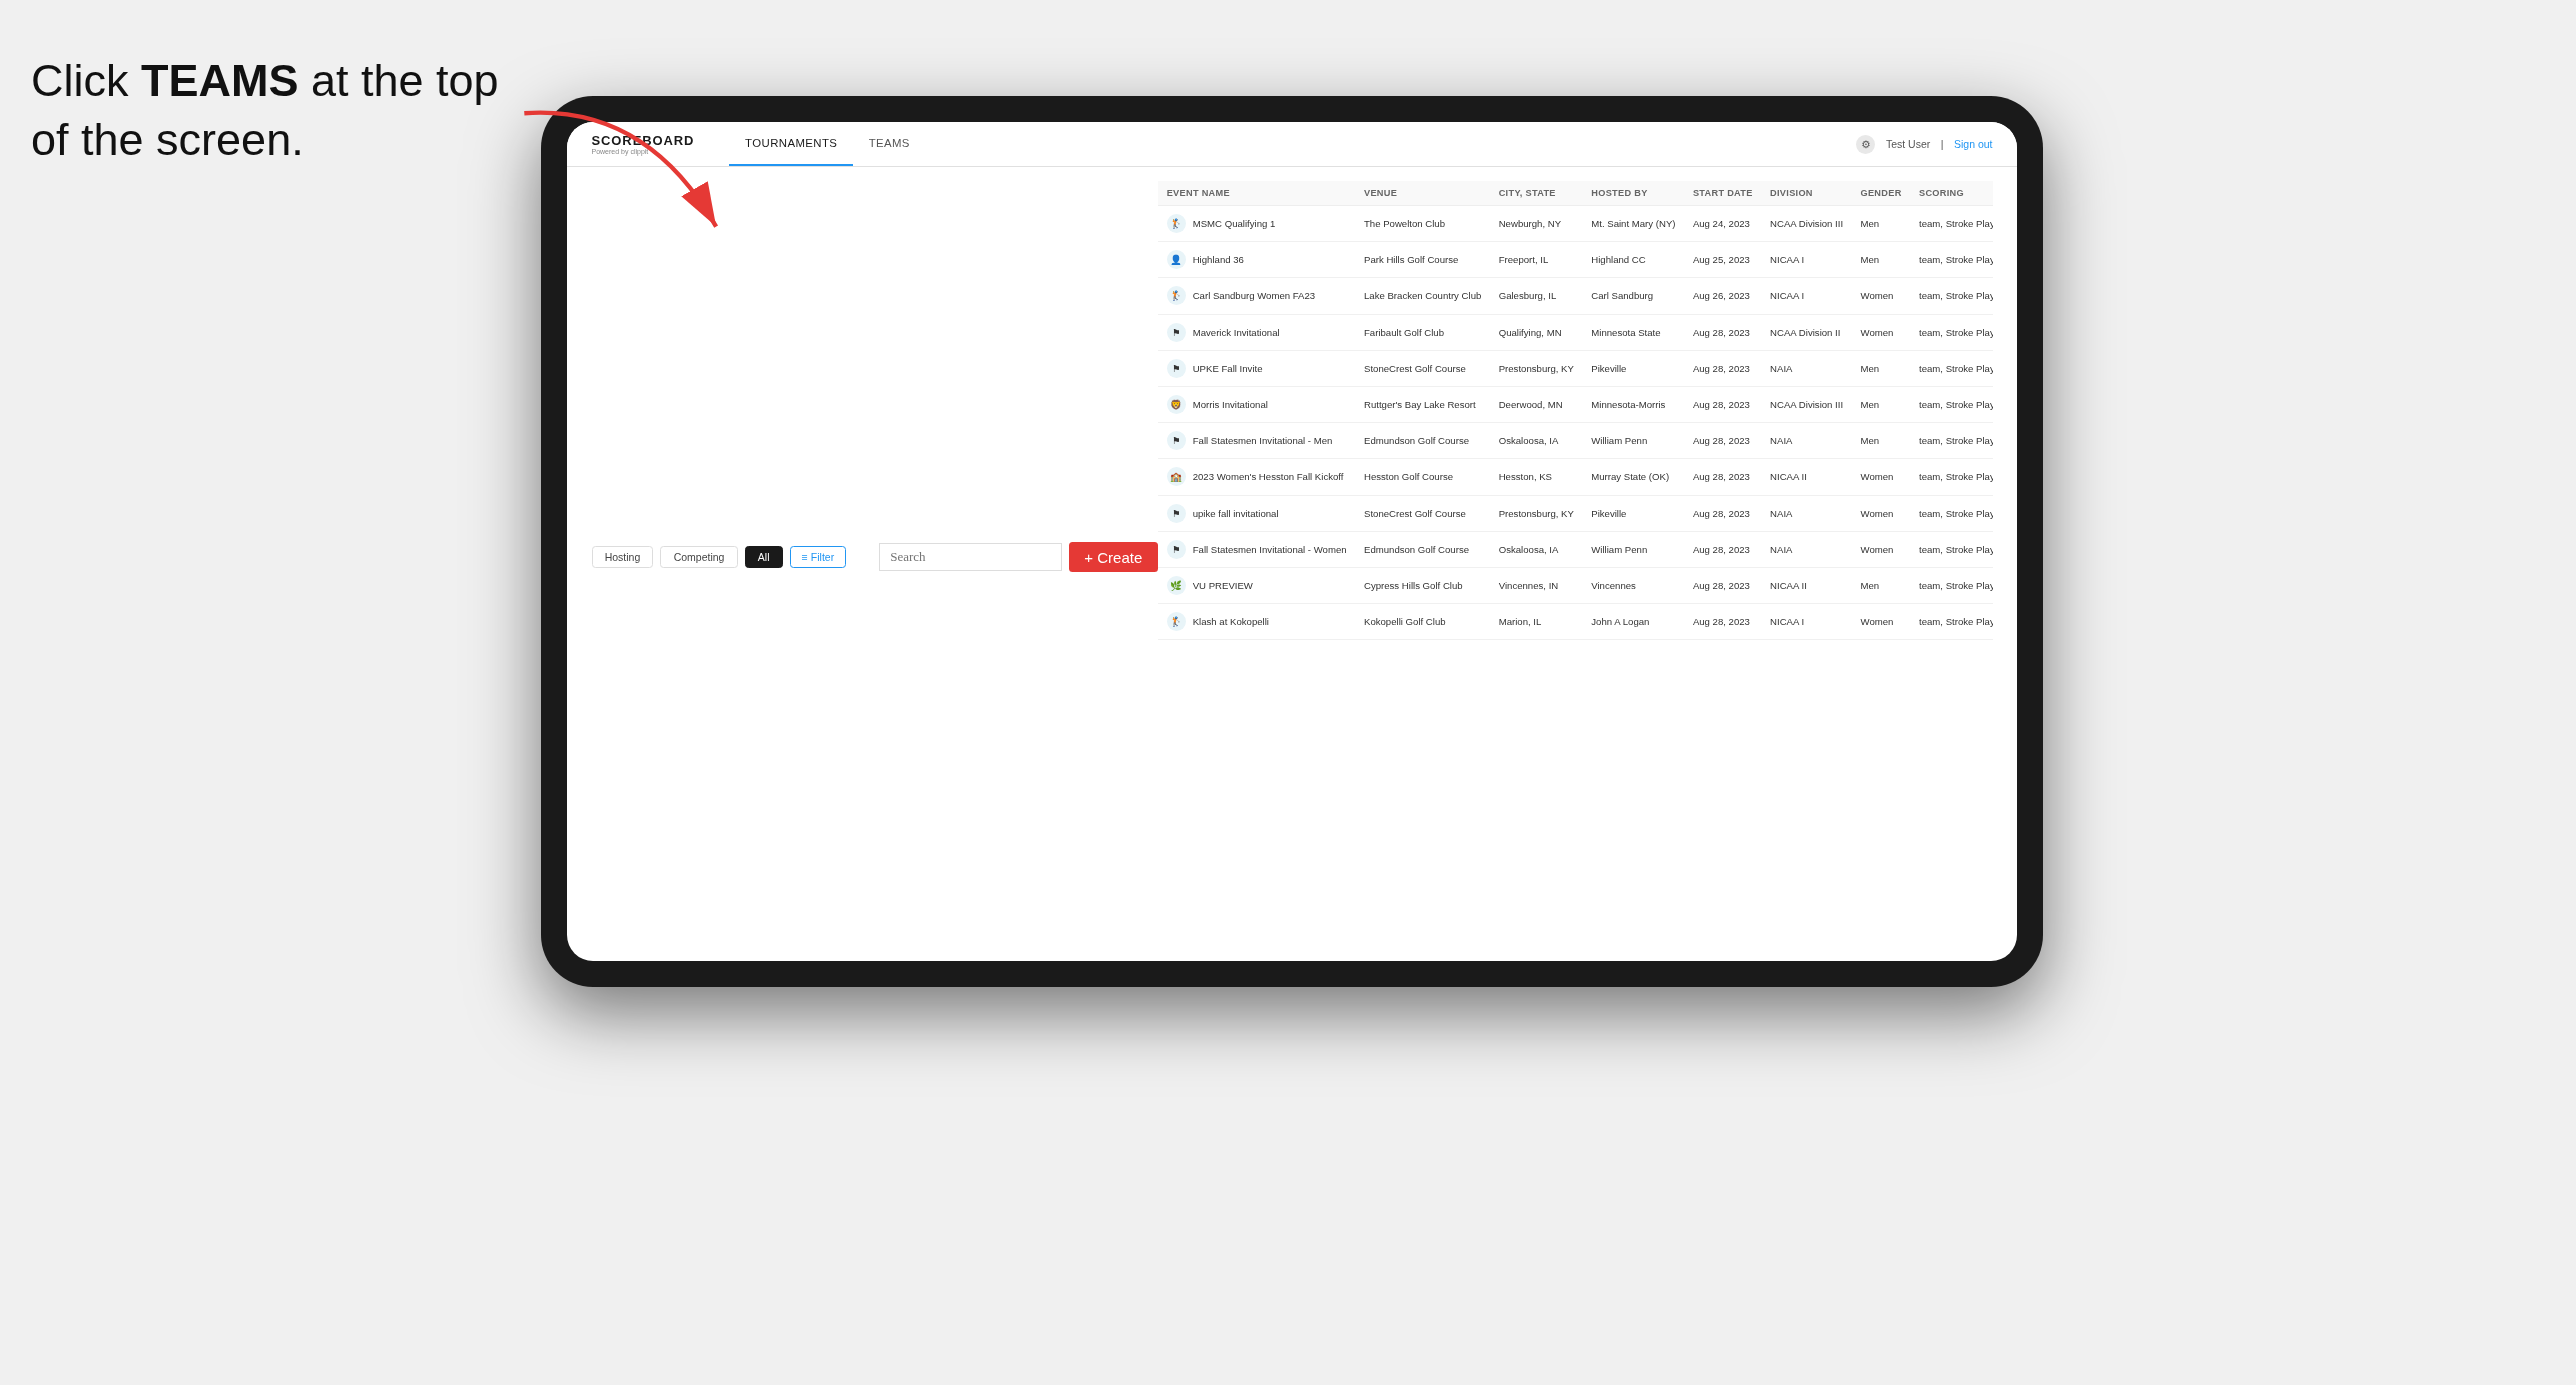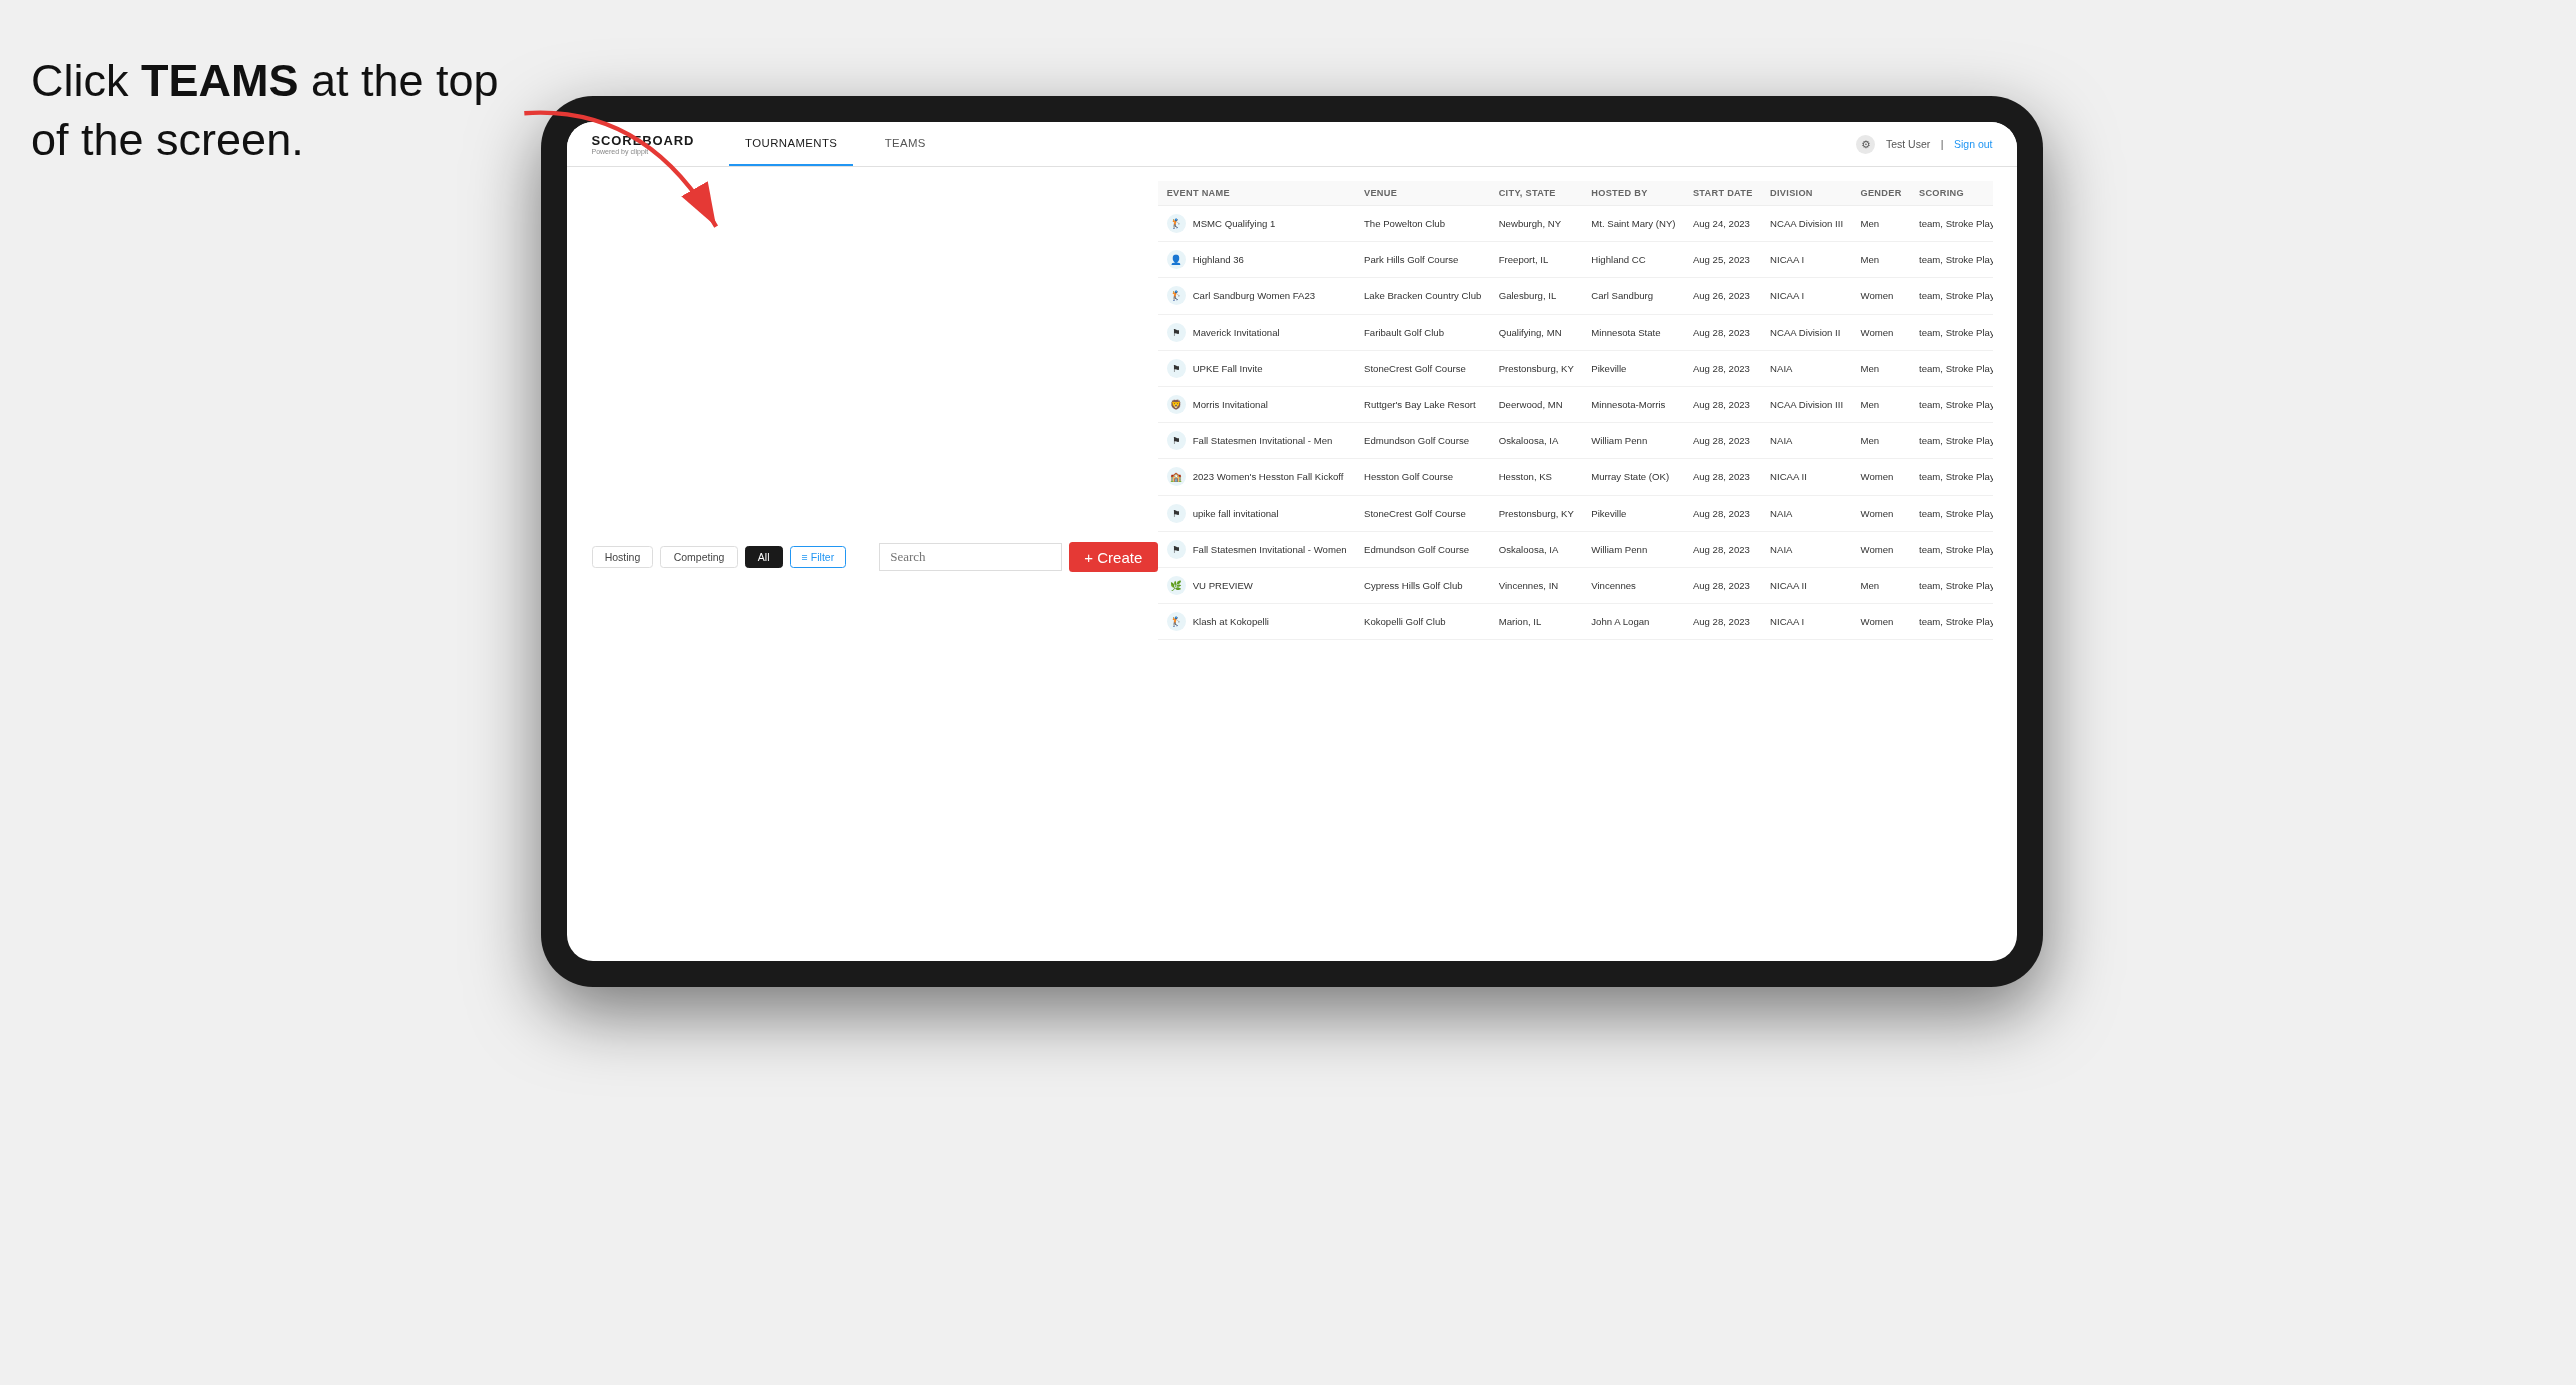--- a/index.html
+++ b/index.html
@@ -86,21 +86,21 @@
 
     .logo-subtitle {
       font-size: 7px;
       color: #888;
     }
 
     .nav-tabs {
       display: flex;
       align-items: center;
       height: 100%;
-      gap: 16px;
+      gap: 0;
     }
 
     .nav-tab {
       padding: 0 15.7px;
       height: 100%;
       display: flex;
       align-items: center;
       font-size: 11.4px;
       font-weight: 500;
       color: #555;

